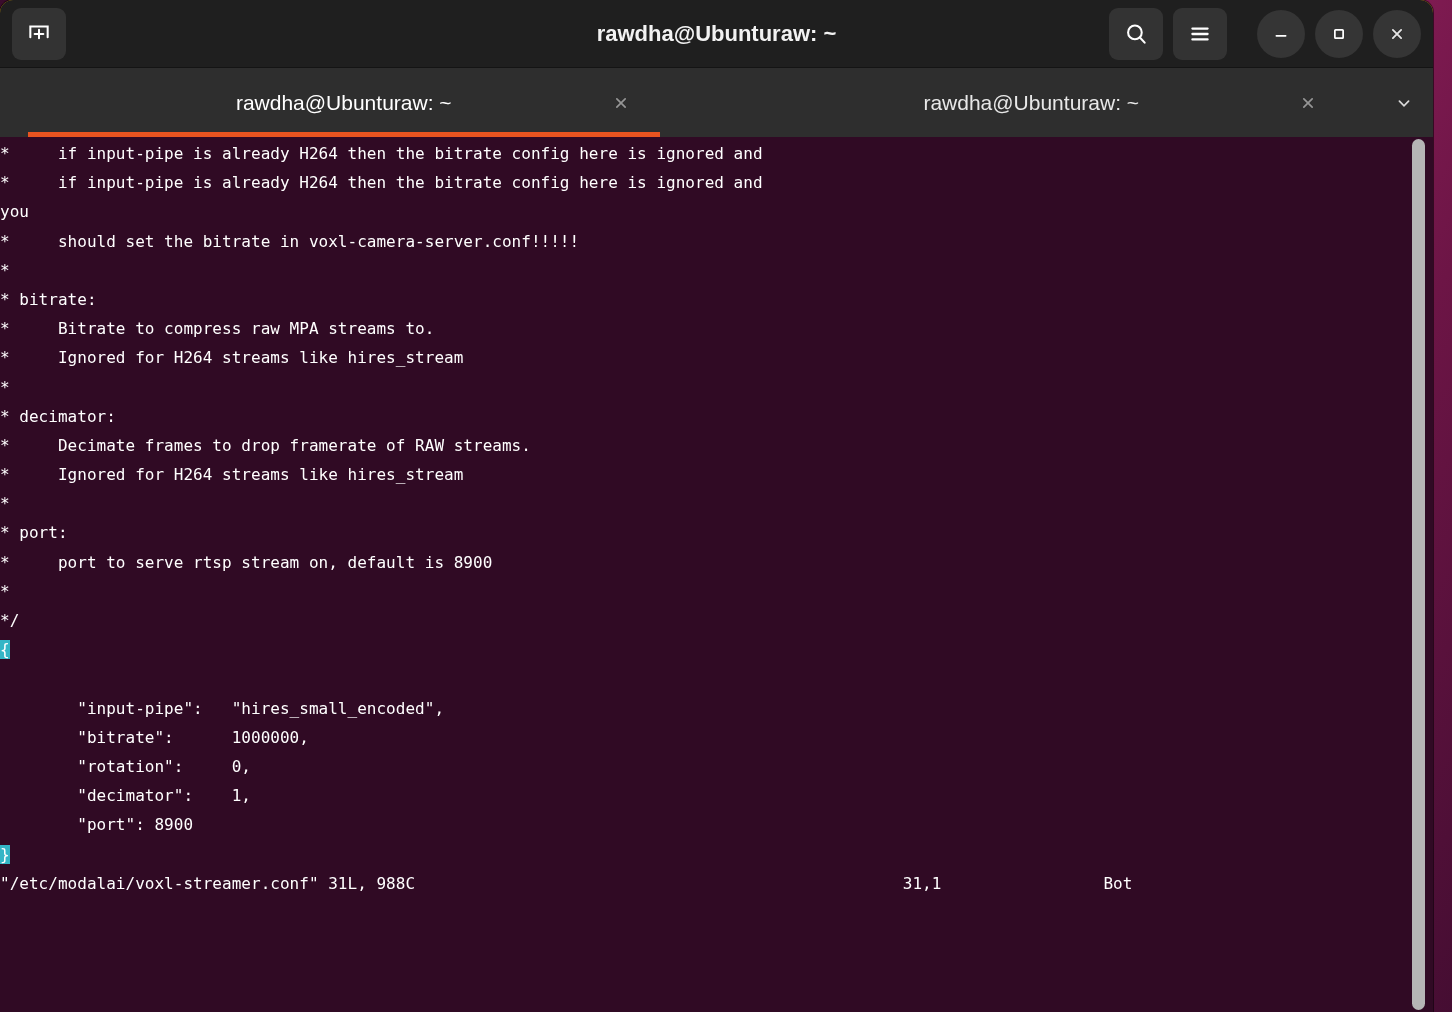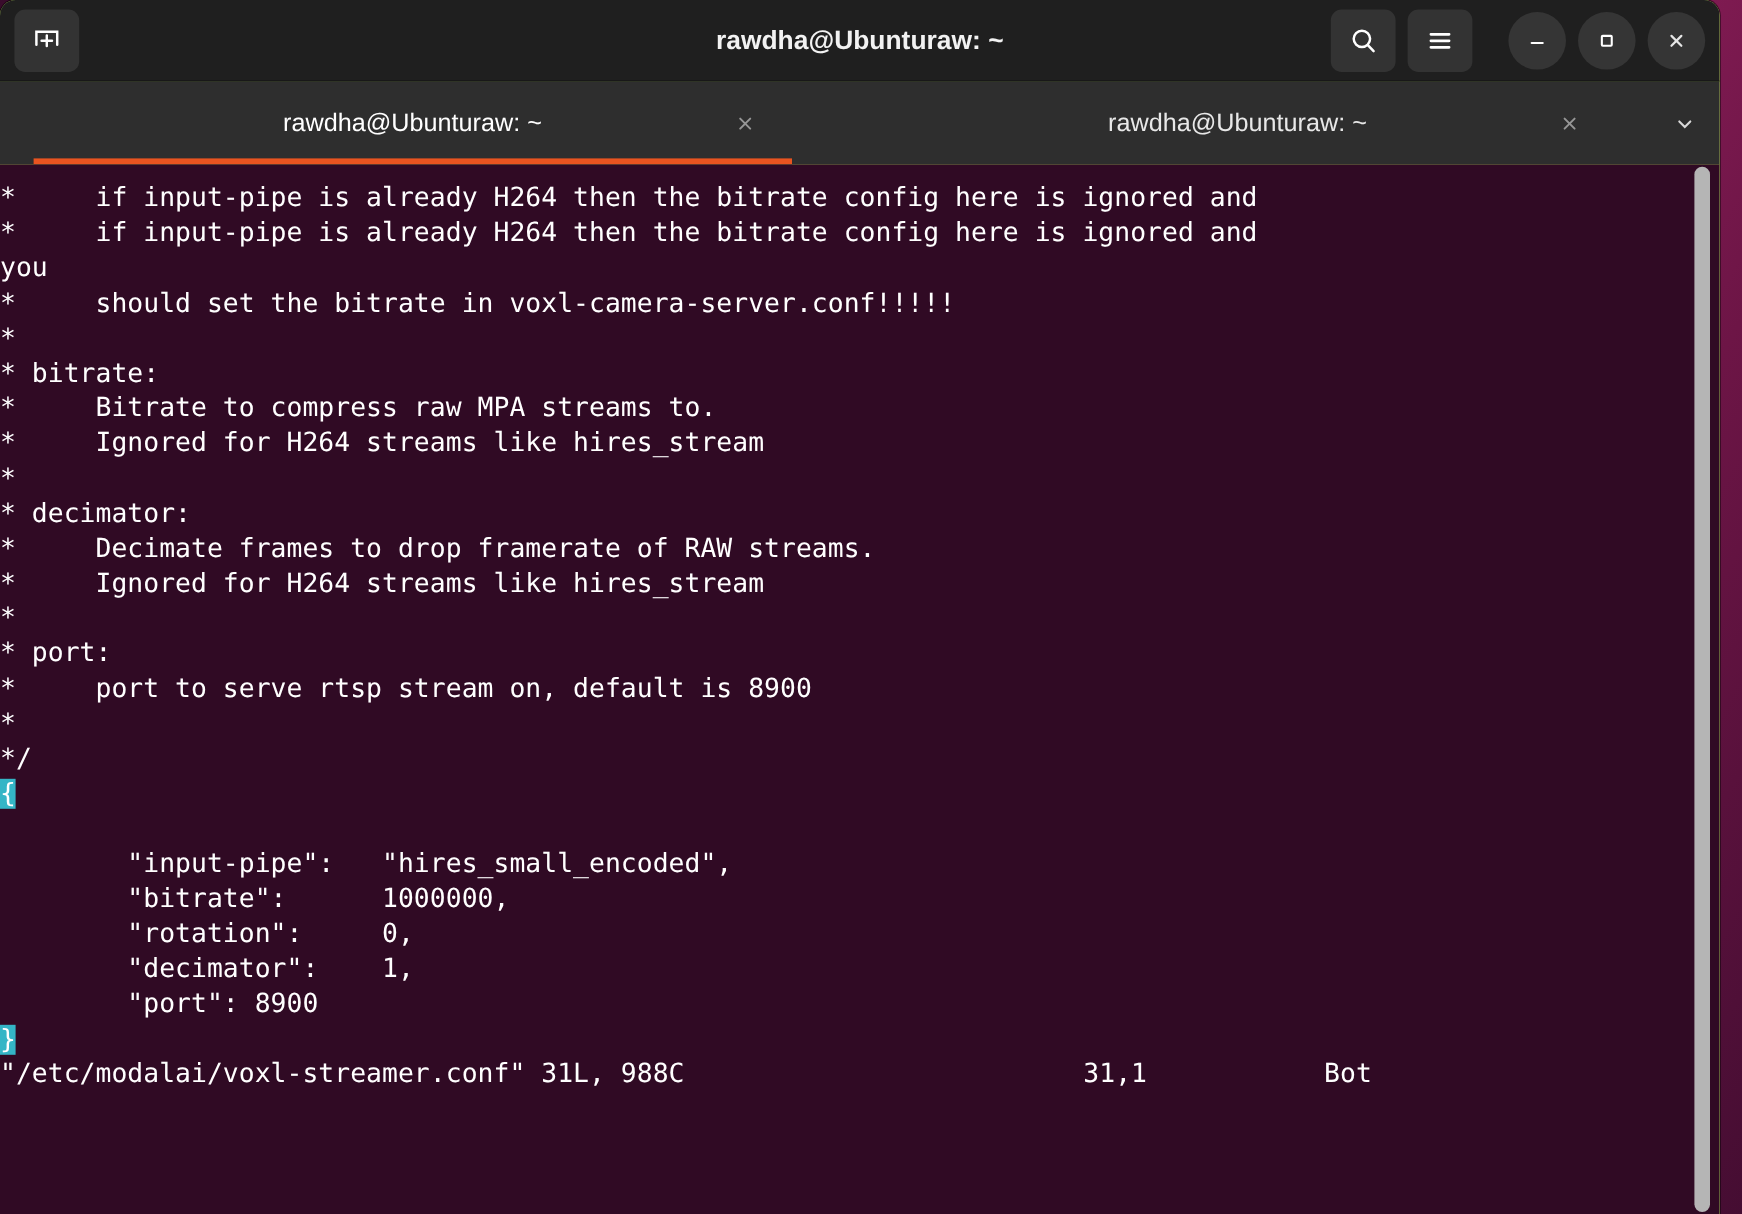--- a/index.html
+++ b/index.html
@@ -19,21 +19,21 @@
 
   
   #window {
     position: absolute;
     left: 0;
     top: 0;
     width: 1433px;
     height: 1012px;
     border-radius: 13px 13px 0 0;
     overflow: hidden;
-    background: #bef264;
+    background: #eab308;
     box-shadow: 0 0 0 1px rgba(0,0,0,0.55);
   }
 
   
   #titlebar {
     position: relative;
     height: 68px;
     background: #1f1f1f;
     border-bottom: 1px solid #141414;
     display: flex;
@@ -146,26 +146,26 @@
     height: 875px;
     background: #300a24;
     overflow: hidden;
   }
   #term-text {
     position: absolute;
     left: 0;
     top: 0;
     right: 0;
     font-family: "DejaVu Sans Mono", monospace;
-    font-size: 22px;
+    font-size: 16px;
     line-height: 29.2px;
     color: #ffffff;
     white-space: pre;
     letter-spacing: 0.02px;
-    padding-top: 14px;
+    padding-top: 2px;
   }
   .term-line { height: 29.2px; }
   .hl-bracket {
     background: #34b5c6;
     color: #ffffff;
   }
 
   
   #term-scrollbar-track {
     position: absolute;

